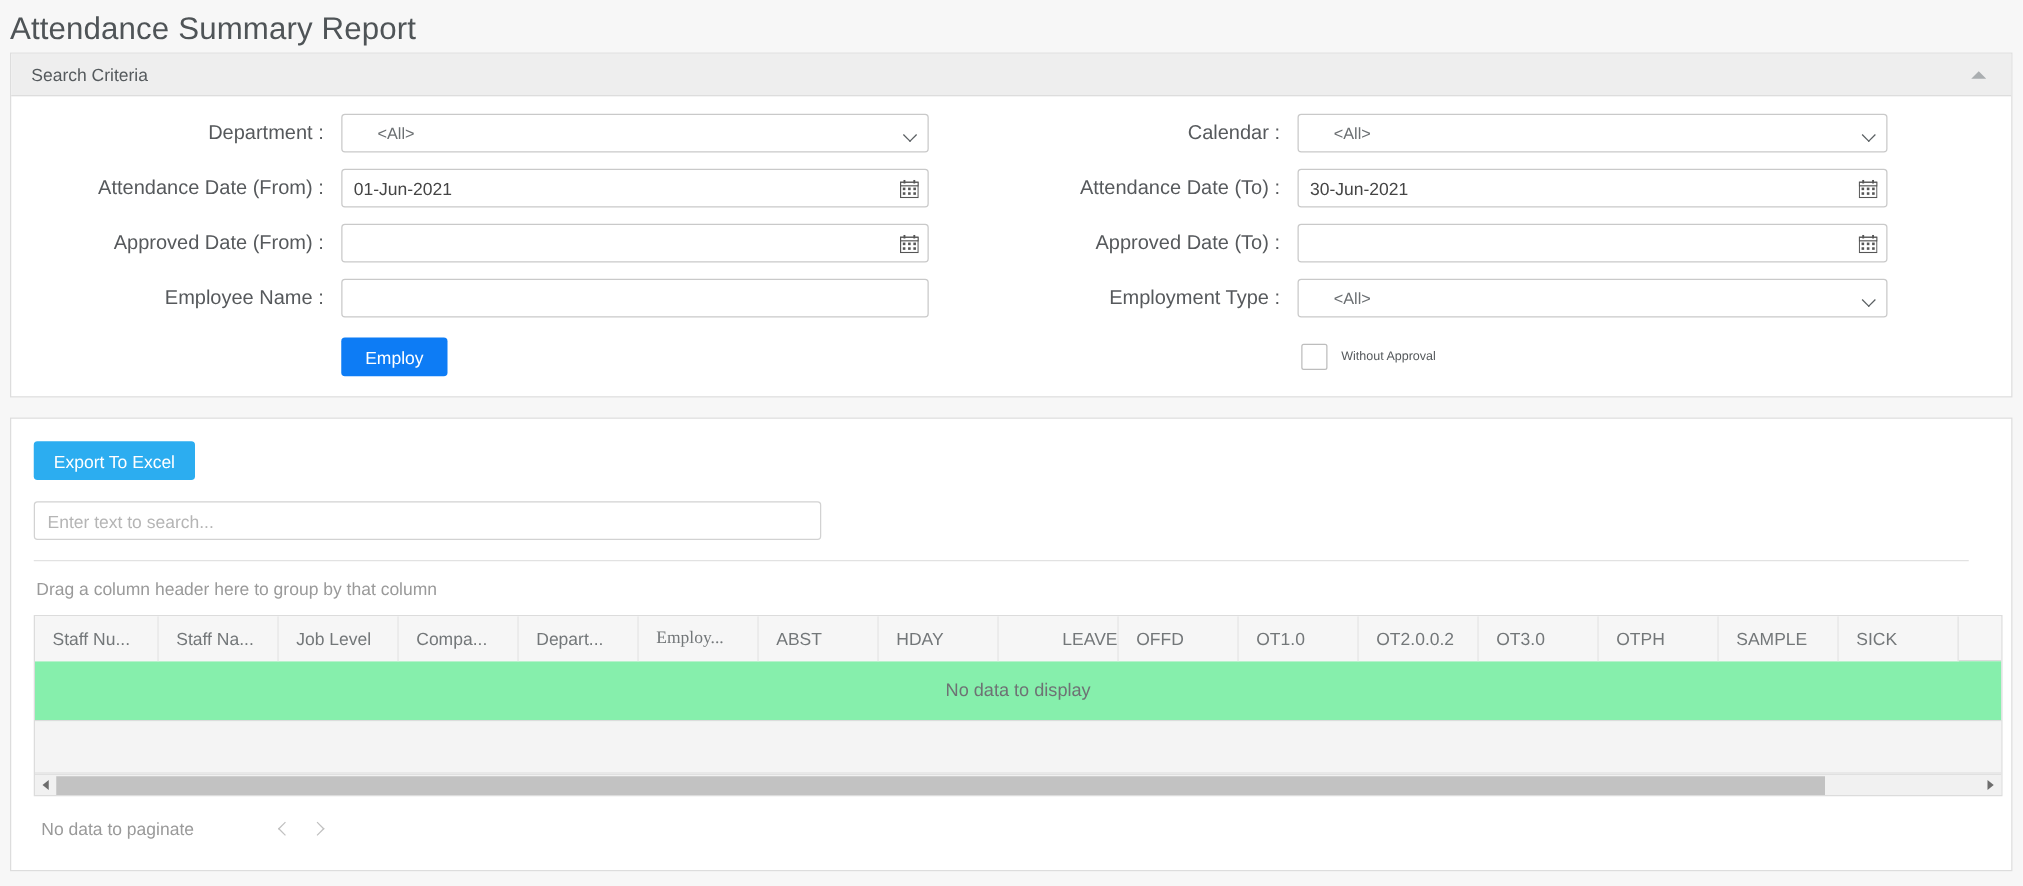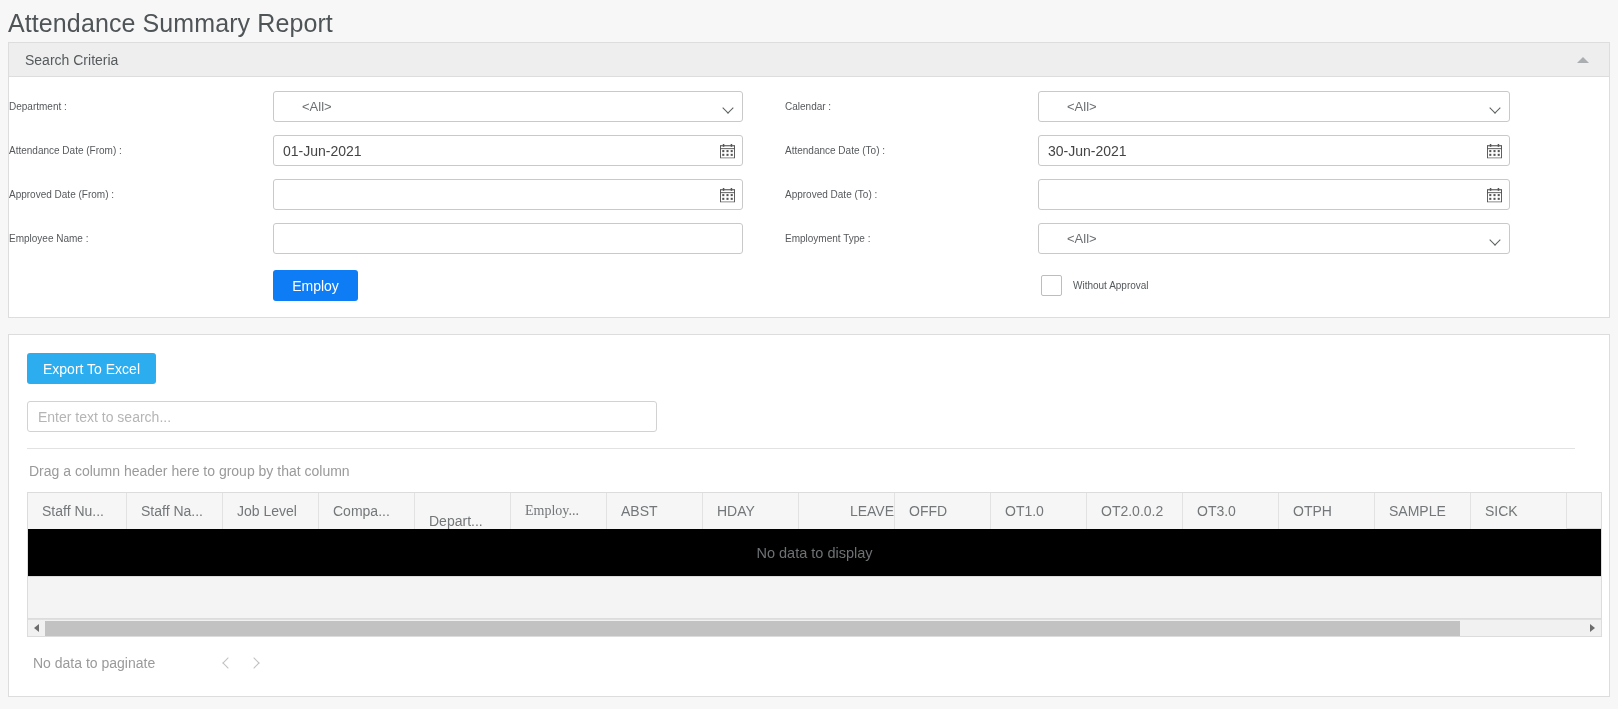--- a/index.html
+++ b/index.html
@@ -61,21 +61,22 @@
 
   
   .panel-body { padding: 14px 0 16px 0; }
   .form-grid {
     display: grid;
     grid-template-columns: 264px 470px 42px 253px 472px;
     row-gap: 13px;
     align-items: center;
   }
   .form-label {
-    font-size: 10px;
+    text-align: right;
+    font-size: 16px;
     color: #56595c;
     padding-right: 14px;
     white-space: nowrap;
   }
   .field { position: relative; }
 
   .input-box {
     width: 100%;
     height: 31px;
     border: 1px solid #c9c9c9;
@@ -224,21 +225,21 @@
     background: #f6f6f6;
     white-space: nowrap;
   }
   .no-data {
     height: 48px;
     display: flex;
     align-items: center;
     justify-content: center;
     font-size: 14.5px;
     color: #6e7274;
-    background: #000000;
+    background: #86efac;
     border-bottom: 1px solid #dcdcdc;
   }
   .grid-filler {
     height: 42px;
     background: #f4f4f4;
     border-bottom: 1px solid #dcdcdc;
   }
   
   .hscroll {
     height: 17px;
@@ -448,21 +449,21 @@
             </div>
             <div class="th" style="width: 96px;">
               <span>Staff Na...</span>
             </div>
             <div class="th" style="width: 96px;">
               <span>Job Level</span>
             </div>
             <div class="th" style="width: 96px;">
               <span>Compa...</span>
             </div>
-            <div class="th" style="width: 96px; align-items: flex-end;">
+            <div class="th" style="width: 96px;">
               <span>Depart...</span>
             </div>
             <div class="th" style="width: 96px; font-family: Liberation Serif, serif;">
               <span>Employ...</span>
             </div>
             <div class="th" style="width: 96px;">
               <span>ABST</span>
             </div>
             <div class="th" style="width: 96px;">
               <span>HDAY</span>

